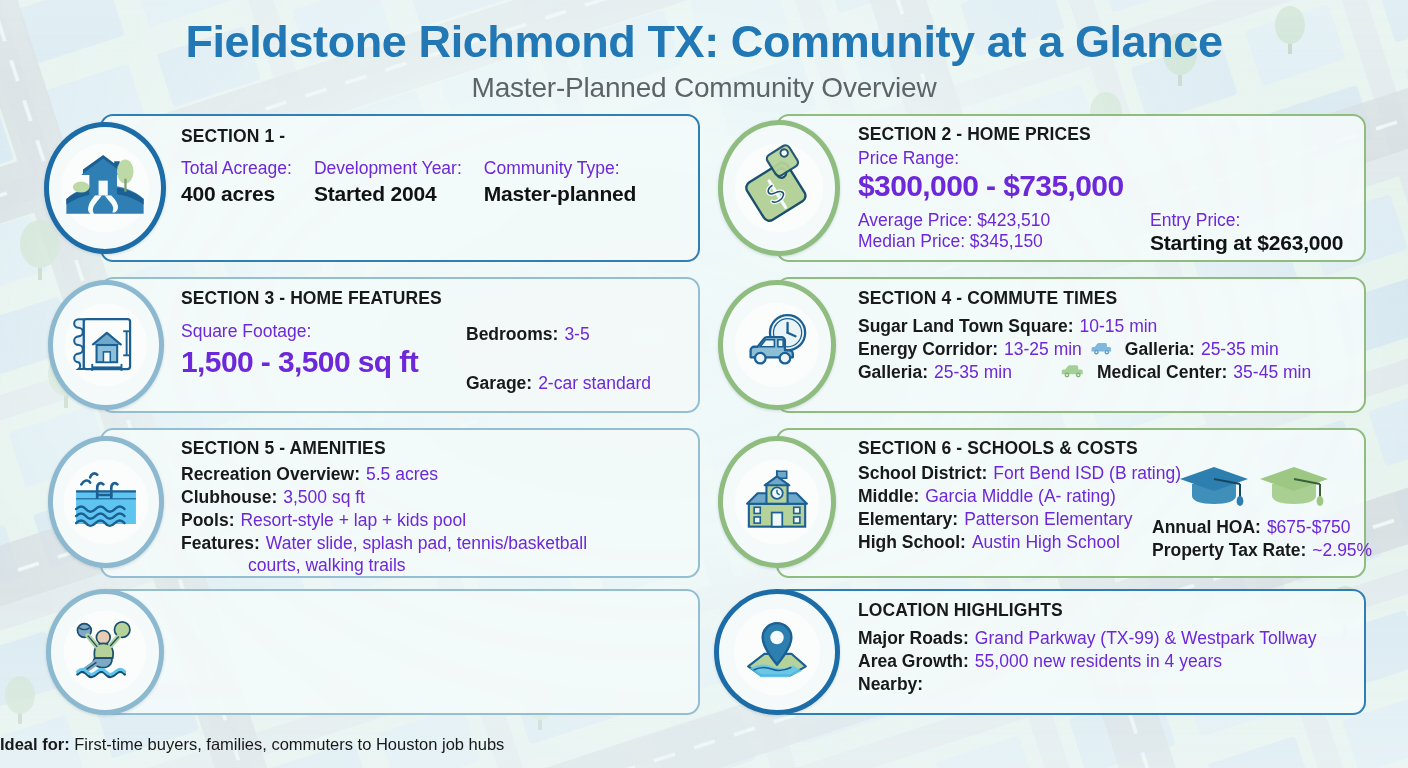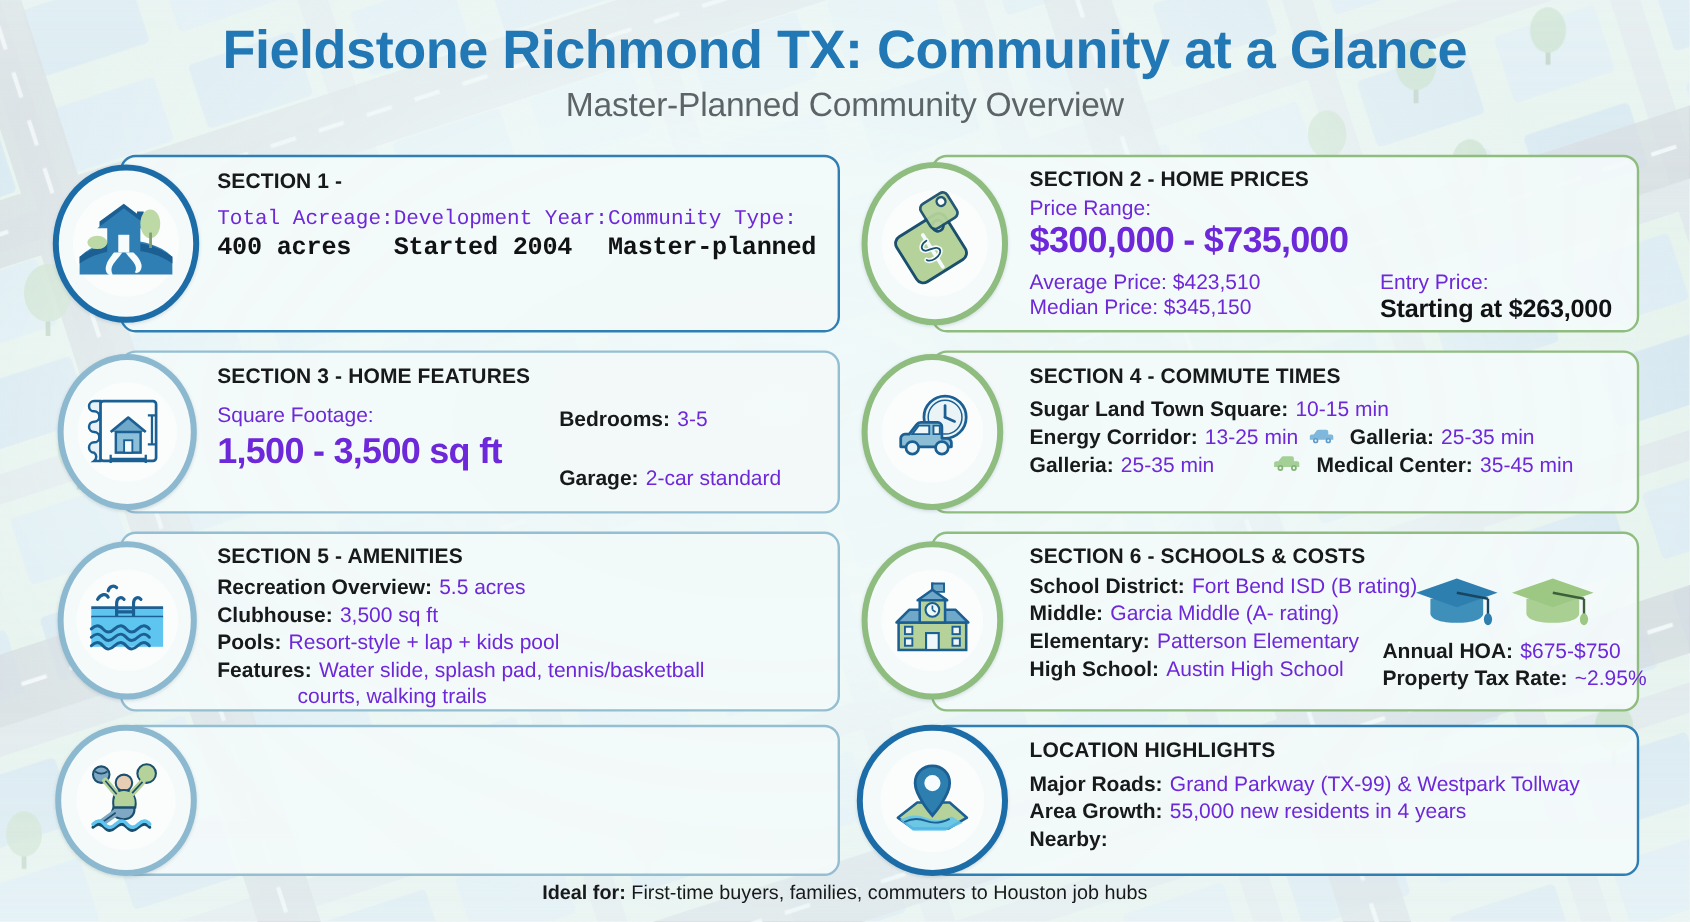--- a/index.html
+++ b/index.html
@@ -42,21 +42,21 @@
     font-size: 28px;
     color: #5d6468;
     font-weight: 400;
     margin-top: 7px;
     letter-spacing: -0.2px;
   }
 
   
   .grid {
     position:absolute;
-    top: 125px; left: 0;
+    top: 110px; left: 0;
     width: 1400px;
     height: 612px;
   }
   .card {
     position:absolute;
     background: rgba(243,250,250,0.93);
     border-radius: 13px;
     border: 2.4px solid #2f7fb5;
   }
   .card.green { border-color: #8fbc7f; }
@@ -88,21 +88,20 @@
   }
   .lbl    { font-size: 17.5px; color: #6d28d9; font-weight: 400; }
   .lbl-b  { font-size: 17.5px; color: #17191b; font-weight: 700; }
   .big    { font-size: 21px; font-weight: 800; color: #101214; letter-spacing:-0.2px; }
   .huge   { font-size: 30px; font-weight: 800; color: #6d28d9; letter-spacing:-0.6px; line-height:1.05; }
   .row    { display:flex; align-items:baseline; gap:6px; line-height:1.32; }
   .inline-icon { display:inline-block; vertical-align:-3px; margin:0 5px 0 2px; }
 
   .footer {
     position:absolute; left:0; right:0; bottom:14px;
-    text-align:center;
     font-size: 16.5px; color:#17191b;
   }
   .footer b { font-weight:700; }
 </style>
 </head>
 <body>
 
 <div id="page">
 
   <svg id="map-bg" viewBox="0 0 1408 768" preserveAspectRatio="none">
@@ -212,21 +211,21 @@
           <rect x="33" y="34" width="30" height="24" fill="#2f7fb5"></rect>
           <path d="M24 36L48 18l24 18H24z" fill="#2f7fb5"></path>
           <rect x="43" y="42" width="10" height="16" fill="#f6fbfc"></rect>
           <ellipse cx="72" cy="32" rx="9" ry="13" fill="#bcd9a6"></ellipse>
           <rect x="71" y="40" width="2.5" height="14" fill="#7f9e74"></rect>
           <ellipse cx="24" cy="49" rx="9" ry="6" fill="#bcd9a6"></ellipse>
         </svg>
       </div>
       <div class="body" style="left:181px; top:16px; width:510px;">
         <div class="sec-head">SECTION 1 -</div>
-        <div style="display:flex; margin-top:11px;font-family:Liberation Mono, monospace;">
+        <div style="display:flex; gap:22px; margin-top:11px;">
           <div>
             <div class="lbl">Total Acreage:</div>
             <div class="big" style="margin-top:3px;">400 acres</div>
           </div>
           <div>
             <div class="lbl">Development Year:</div>
             <div class="big" style="margin-top:3px;">Started 2004</div>
           </div>
           <div>
             <div class="lbl">Community Type:</div>

